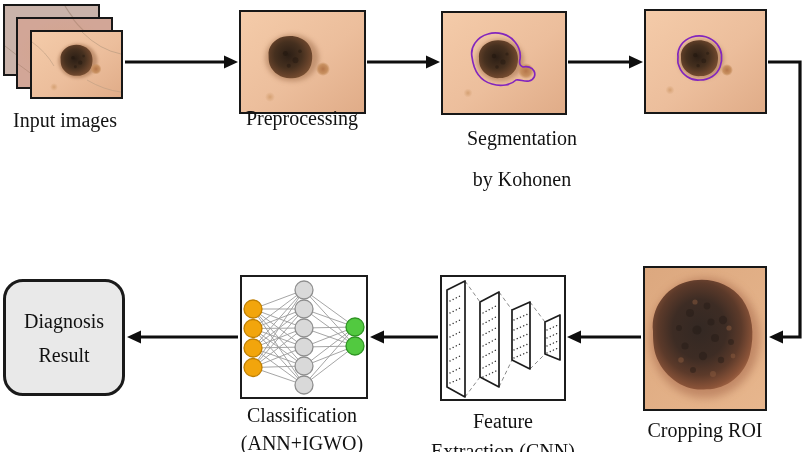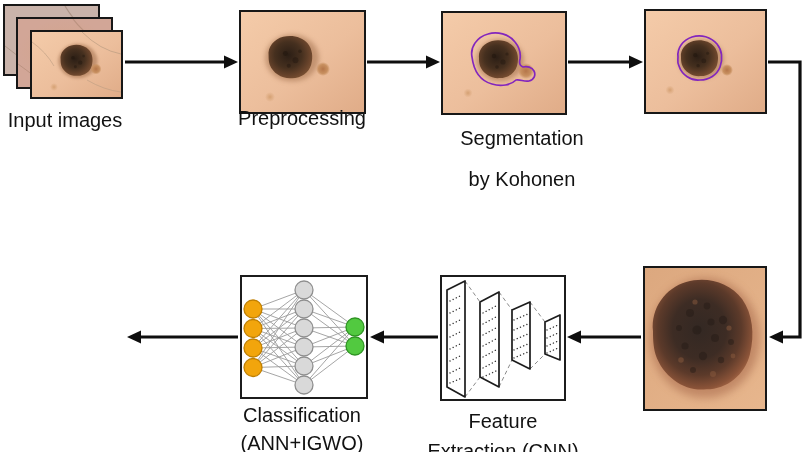--- a/index.html
+++ b/index.html
@@ -6,21 +6,21 @@
     --arrow:#0e0e0e;
     --purple:#8326BD;
     --ann-in:#F2A50C;
     --ann-hid:#D9D9D9;
     --ann-out:#52C940;
     --diag-fill:#E9E9E9;
   }
   html,body{margin:0;padding:0;background:#ffffff;}
   .canvas{
     position:relative;width:806px;height:452px;background:#ffffff;
-    font-family:Liberation Sans, sans-serif;color:#111;
+    font-family:Liberation Serif, serif;color:#111;
     overflow:hidden;
   }
   .overlay{position:absolute;left:0;top:0;z-index:1;}
   .imgbox{position:absolute;border:2px solid #171717;box-sizing:content-box;z-index:2;background:#ecc09e;}
   .imgbox svg{display:block;}
   .label{
     position:absolute;z-index:3;text-align:center;white-space:pre-line;
     font-size:20px;line-height:28px;color:#121212;
   }
   .panel{position:absolute;background:#ffffff;border:2px solid #1c1c1c;z-index:2;}
@@ -196,20 +196,21 @@
       </g>
       <g fill="#8B5B3E" opacity="0.5">
         <circle cx="50" cy="34" r="2.6"></circle>
           <circle cx="84" cy="60" r="2.6"></circle>
           <circle cx="36" cy="92" r="2.8"></circle>
         <circle cx="68" cy="106" r="3"></circle>
           <circle cx="88" cy="88" r="2.4"></circle>
       </g>
     </svg>
   </div>
+  <div class="label" style="left:634px;top:416px;width:142px;">Cropping ROI</div>
 
   <div class="panel" style="left:440px;top:275px;width:122px;height:122px;">
     <svg width="122" height="122" viewBox="0 0 122 122">
       <g stroke="#8a8a8a" stroke-width="1" stroke-dasharray="4 3">
         <line x1="23" y1="4" x2="38" y2="25"></line>
           <line x1="23" y1="120" x2="38" y2="100"></line>
         <line x1="57" y1="15" x2="70" y2="33"></line>
           <line x1="57" y1="110" x2="70" y2="83"></line>
         <line x1="88" y1="25" x2="103" y2="45"></line>
           <line x1="88" y1="92" x2="103" y2="77"></line>
@@ -299,14 +300,18 @@
         <circle cx="62" cy="70" r="9" fill="var(--ann-hid)" stroke="#8F8F8F" stroke-width="1.3"></circle>
         <circle cx="62" cy="89" r="9" fill="var(--ann-hid)" stroke="#8F8F8F" stroke-width="1.3"></circle>
         <circle cx="62" cy="108" r="9" fill="var(--ann-hid)" stroke="#8F8F8F" stroke-width="1.3"></circle>
         <circle cx="113" cy="50" r="9" fill="var(--ann-out)" stroke="#2E9422" stroke-width="1.3"></circle>
         <circle cx="113" cy="69" r="9" fill="var(--ann-out)" stroke="#2E9422" stroke-width="1.3"></circle>
       </svg>
   </div>
   <div class="label" style="left:224px;top:401px;width:156px;line-height:28px;">Classification
 (ANN+IGWO)</div>
 
+  <div class="diag-box">
+    <span>Diagnosis
+Result</span>
+  </div>
 
 </div>
 
 </body></html>

